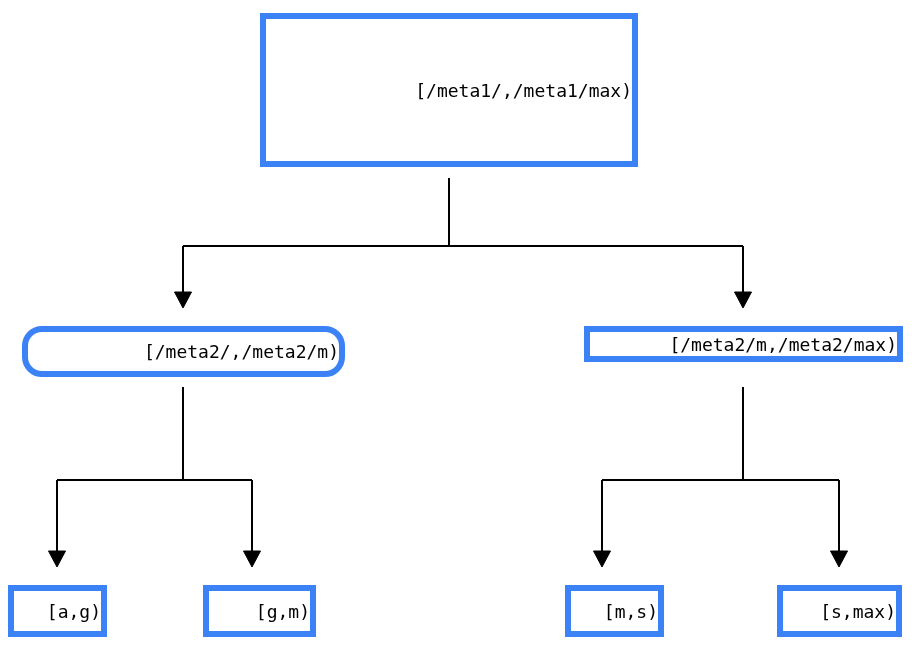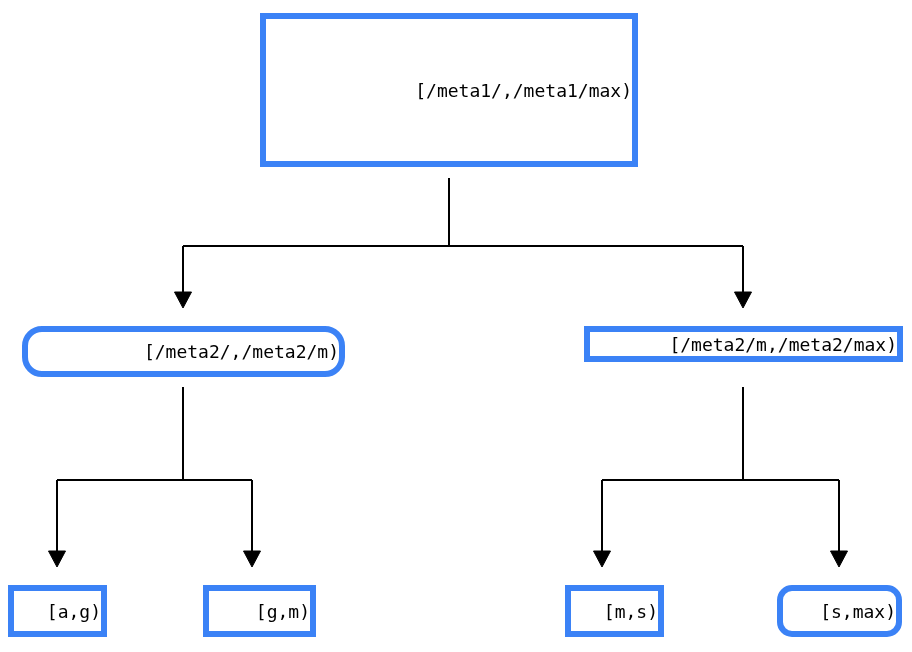--- a/index.html
+++ b/index.html
@@ -43,21 +43,21 @@
     font-size: 18px;
     color: #000000;
     white-space: nowrap;
   }
   .node-root      { left: 260px; top: 13px;  width: 378px; height: 154px; }
   .node-left      { left: 22px;  top: 326px; width: 323px; height: 51px; border-radius: 20px;  }
   .node-right     { left: 584px; top: 326px; width: 319px; height: 36px;  }
   .node-leaf-ag   { left: 8px;   top: 585px; width: 99px;  height: 52px;  }
   .node-leaf-gm   { left: 203px; top: 585px; width: 113px;  height: 52px;  }
   .node-leaf-ms   { left: 553px; top: 585px; width: 99px;  height: 52px; margin-left: 12px;  }
-  .node-leaf-smax { left: 777px; top: 585px; width: 125px; height: 52px; border-radius: 15px;  }
+  .node-leaf-smax { left: 777px; top: 585px; width: 125px; height: 52px;  }
 </style>
 </head>
 <body>
 
 <div class="canvas">
 
   <svg class="edges" viewBox="0 0 912 652" xmlns="http://www.w3.org/2000/svg">
 
     <path d="M449 178 L449 246 M183 246 L743 246 M183 246 L183 292 M743 246 L743 292" stroke="#000000"></path>
     <polygon points="174.5,292 191.5,292 183,308" fill="#000000"></polygon>

